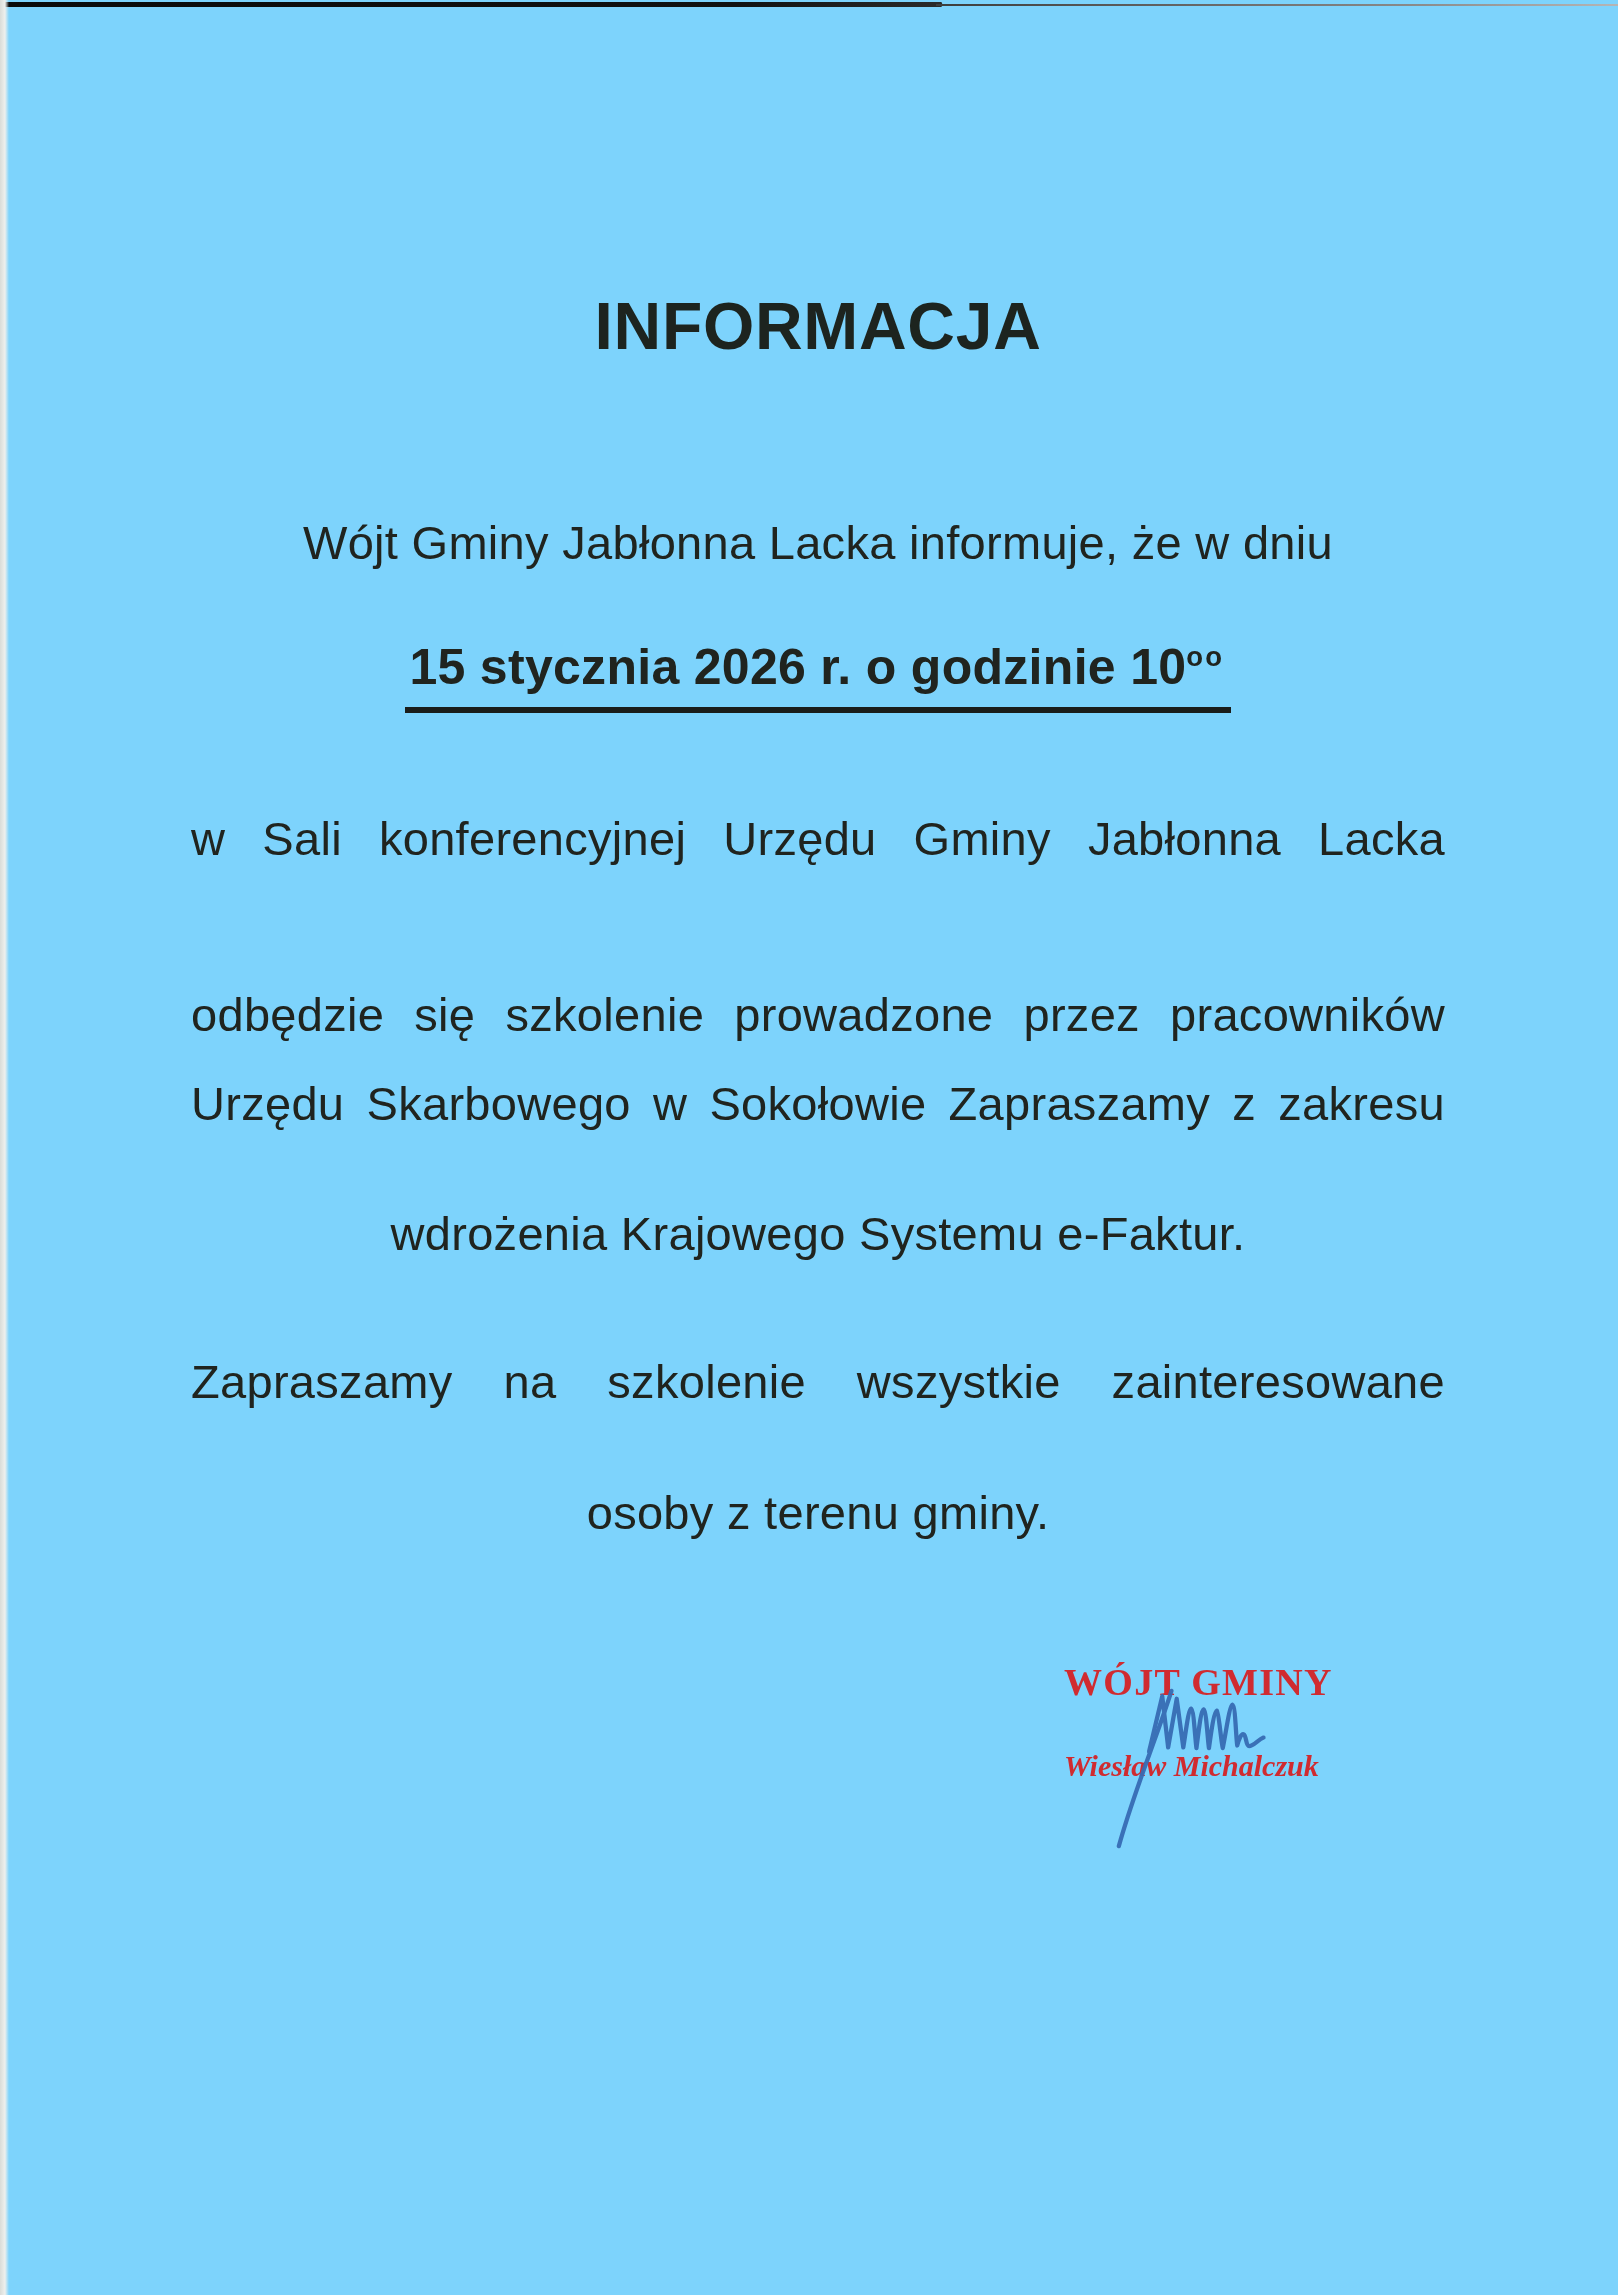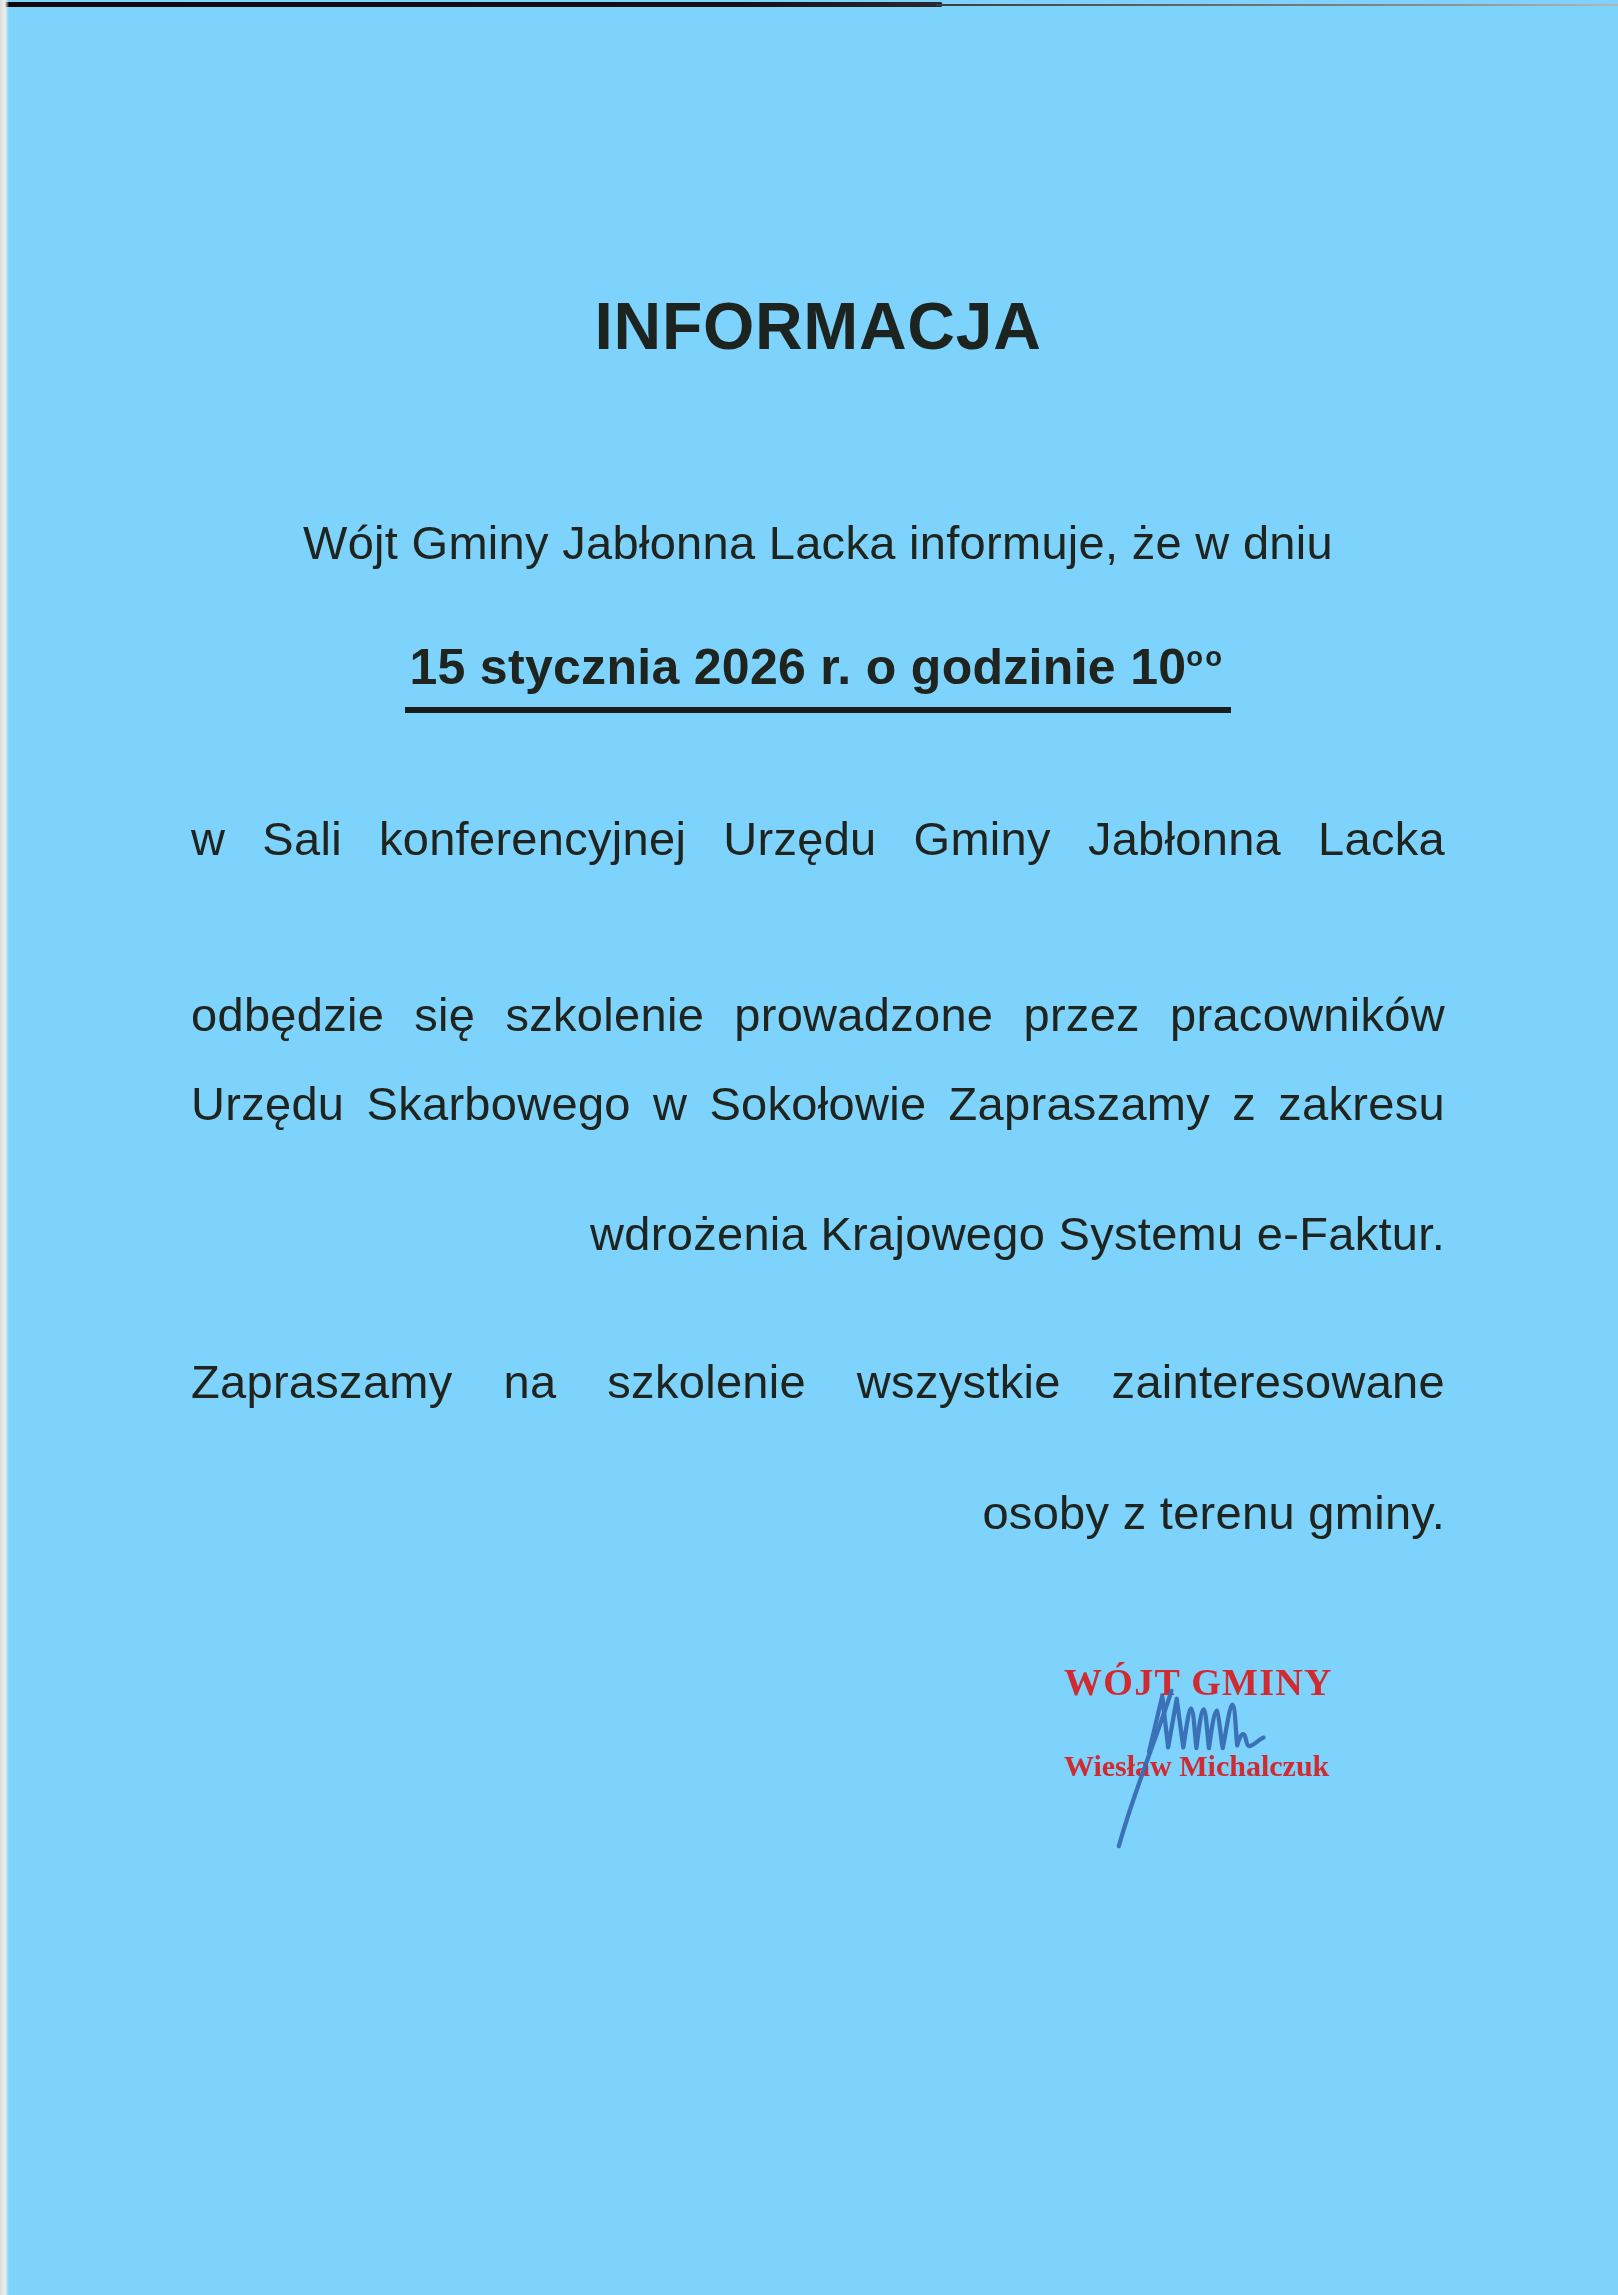--- a/index.html
+++ b/index.html
@@ -31,21 +31,21 @@
     position:absolute;top:292px;left:191px;right:174px;margin:0;
     text-align:center;font-size:66px;font-weight:700;letter-spacing:0.7px;
     line-height:1.05;color:#1d241f;
   }
   .line{
     position:absolute;left:191px;right:174px;margin:0;
     font-size:47px;line-height:1.15;letter-spacing:0.3px;
   }
   .center{text-align:center;}
   .justify{text-align:justify;text-align-last:justify;}
-  .left{text-align:right;}
+  .left{text-align:center;}
   .bold{font-weight:400;}
   .date-wrap{
     display:inline-block;
     font-size:50px;font-weight:700;
     border-bottom:6px solid #1a1d1a;
     padding:0 6.6px 10.5px 4px;
     margin-top:12px;
   }
   .date-wrap sup{
     font-size:0.55em;vertical-align:super;letter-spacing:2px;line-height:0;
@@ -56,21 +56,21 @@
     text-align:left;
     font-family:"Liberation Serif", serif;
     color:#d02b30;
   }
   .stamp-title{
     font-size:38px;font-weight:700;letter-spacing:1.3px;white-space:nowrap;
     line-height:1;
   }
   .stamp-name{
     margin-top:50px;
-    font-size:30px;font-weight:700;white-space:nowrap;
+    font-size:30px;font-weight:700;font-style:italic;white-space:nowrap;
     line-height:1;
   }
   .signature{
     position:absolute;left:1107px;top:1679px;width:171px;height:179px;
     pointer-events:none;
   }
 </style>
 </head>
 <body>
 

